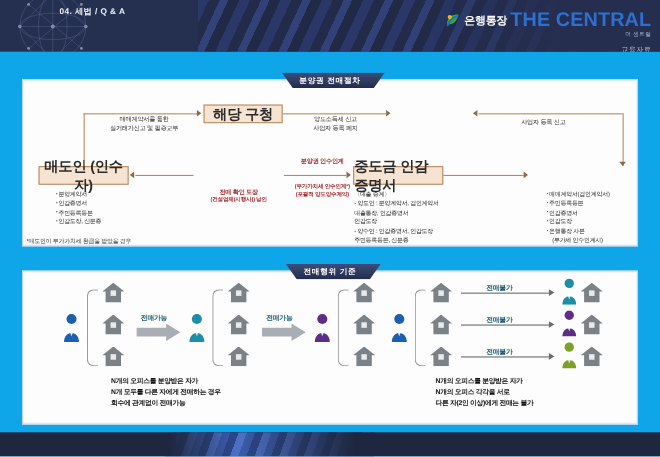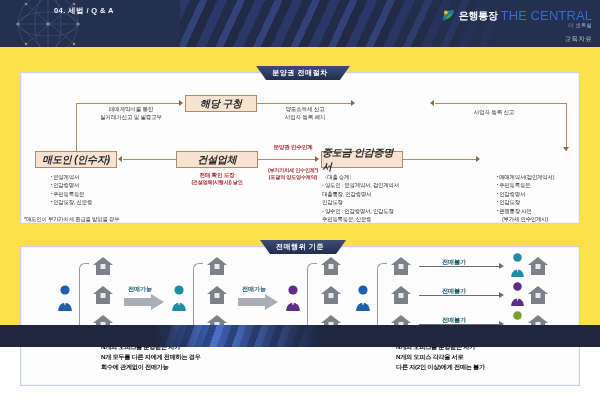--- a/index.html
+++ b/index.html
@@ -2,21 +2,21 @@
 <html><head>
 <meta charset="utf-8">
 <style>
   * { box-sizing: border-box; margin: 0; padding: 0; }
   html, body {
     width: 600px; height: 415px;
     font-family: "Liberation Sans", "DejaVu Sans", sans-serif;
     background: #ffffff;
     overflow: hidden;
   }
-  #slide { position: relative; width: 600px; height: 347px; background: #fde047; }
+  #slide { position: relative; width: 600px; height: 415px; background: #0ea5e9; }
 
   
   .header {
     position: absolute; left: 0; top: 0; width: 600px; height: 47px;
     background: #252f4f;
     overflow: hidden;
   }
   .hdr-stripes {
     position: absolute; right: 0; top: 0; width: 420px; height: 47px;
     background: repeating-linear-gradient(115deg,
@@ -40,21 +40,21 @@
   }
   .hdr-title {
     position: absolute; left: 62px; top: 16px;
     color: #ffffff; font-size: 22px; font-weight: bold; letter-spacing: .5px;
     text-shadow: 0 1px 1px rgba(0,0,0,.35);
   }
   .brand { position: absolute; right: 8px; top: 8px; text-align: right; }
   .brand-row { display: flex; align-items: center; justify-content: flex-end; gap: 3px; }
   .brand-mark { width: 15px; height: 15px; }
   .brand-ko { color: #ffffff; font-size: 10px; font-weight: bold; letter-spacing: -.3px; }
-  .brand-en { color: #2f6fd0; font-size: 13px; font-weight: normal; letter-spacing: .1px; }
+  .brand-en { color: #2f6fd0; font-size: 18px; font-weight: bold; letter-spacing: .1px; }
   .brand-sub { color: #9fb3d6; font-size: 5.2px; letter-spacing: .3px; margin-top: -1px; }
   .brand-note { color: #b9c3d4; font-size: 6.5px; margin-top: 6px; letter-spacing: .3px; }
 
   
   .panel {
     position: absolute; background: #fdfdfe;
     border: 1px solid #c6d4e8;
     box-shadow: 0 0 0 1px #eef3fa inset;
   }
   #panel-top { left: 20px; top: 72px; width: 560px; height: 152px; }
@@ -66,24 +66,23 @@
     background: linear-gradient(to bottom, #3e4d78, #222c4c);
     color: #fff; font-size: 7px; font-weight: bold; letter-spacing: .6px;
     display: flex; align-items: center; justify-content: center;
     clip-path: polygon(6px 0, 100% 0, calc(100% - 10px) 100%, 16px 100%);
   }
 
   
   .fbox {
     position: absolute;
     background: #f6e3d2; border: 1px solid #b58a62;
-    color: #2a2a2a; font-size: 10px; font-weight: bold;
+    color: #2a2a2a; font-size: 13px; font-weight: bold;
     display: flex; align-items: center; justify-content: center;
     letter-spacing: -.2px;
-    font-style: italic;
   }
   .fline { position: absolute; background: #b58a62; }
   .fline.h { height: 1px; }
   .fline.v { width: 1px; }
   .arrow {
     position: absolute; width: 0; height: 0;
   }
   .arrow.r { border-top: 3px solid transparent; border-bottom: 3px solid transparent; border-left: 4px solid #8d6a47; }
   .arrow.l { border-top: 3px solid transparent; border-bottom: 3px solid transparent; border-right: 4px solid #8d6a47; }
   .arrow.d { border-left: 3px solid transparent; border-right: 3px solid transparent; border-top: 4px solid #8d6a47; }
@@ -187,21 +186,20 @@
       <div class="brand-sub">더 센트럴</div>
       <div class="brand-note">교육자료</div>
     </div>
   </div>
 
   <div class="panel" id="panel-top">
     <div class="ribbon">분양권 전매절차</div>
 
     <div class="fbox" style="left:164px; top:22px; width:72px; height:17px;">해당 구청</div>
     <div class="fbox" style="left:14px;  top:78px; width:82px; height:17px;text-align:center;">매도인 (인수자)</div>
-    <div class="fbox" style="left:155px; top:78px; width:82px; height:17px;">건설업체</div>
     <div class="fbox" style="left:300px; top:78px; width:82px; height:17px;">중도금 인감증명서</div>
 
     <div class="fline v" style="left:55px; top:30px; height:48px;"></div>
     <div class="fline h" style="left:55px; top:30px; width:104px;"></div>
     <div class="arrow r" style="left:158px; top:27px;"></div>
 
     <div class="fline h" style="left:236px; top:30px; width:94px;"></div>
     <div class="arrow r" style="left:330px; top:27px;"></div>
 
     <div class="fline v" style="left:545px; top:30px; height:48px;"></div>

